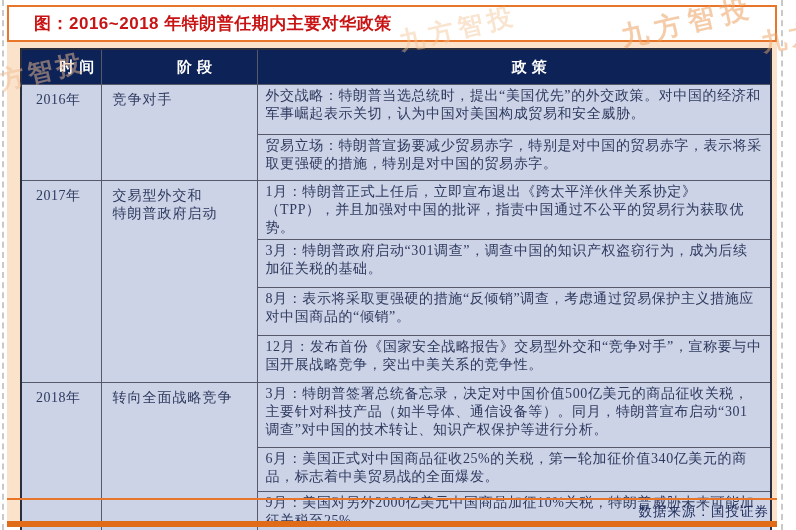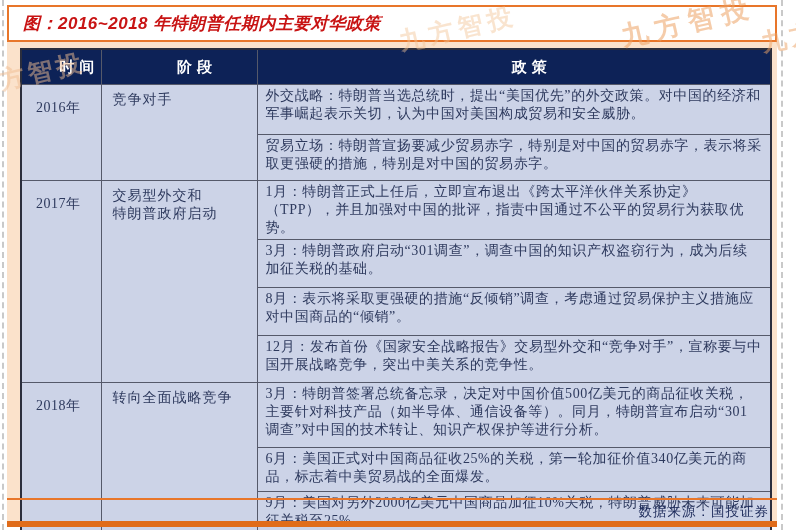--- a/index.html
+++ b/index.html
@@ -15,21 +15,21 @@
 
   
   .title-band{
     position:absolute;left:7px;top:5px;width:766px;height:33px;
     background:#ffffff;border:2px solid #e8762a;
     display:flex;align-items:center;z-index:2;
   }
   .page-title{
     font-family:"Liberation Sans","DejaVu Sans",sans-serif;
     font-weight:800;font-size:17px;color:#c81414;
-    padding-left:14px;letter-spacing:0.5px;white-space:nowrap;font-style:italic;
+    padding-left:25px;letter-spacing:0.5px;white-space:nowrap;
   }
 
   
   .card{
     position:absolute;left:7px;top:42px;width:770px;height:485px;
     background:#fbe2cb;z-index:1;
   }
   .source-divider{
     position:absolute;left:0;top:456px;width:770px;height:0;
     border-top:2px solid #e8762a;
@@ -56,21 +56,21 @@
     vertical-align:top;text-align:left;
   }
   .policy-table th{
     background:#0d2257;color:#ffffff;font-weight:bold;
     font-size:15px;height:32px;text-align:center;vertical-align:middle;
     letter-spacing:5px;text-indent:5px;padding-left:32px;
   }
   .col-year{width:80px;}
   .col-stage{width:156px;}
   .col-policy{width:514px;}
-  td.year-cell{padding:14px 4px 2px 14px;letter-spacing:0.5px;}
+  td.year-cell{padding:6px 4px 2px 14px;letter-spacing:0.5px;}
   td.stage-cell{padding:6px 6px 2px 11px;white-space:pre-line;letter-spacing:1px;}
   td.policy-cell{padding:2px 8px;}
 
   
   .wm{
     position:absolute;z-index:3;pointer-events:none;
     font-family:"Liberation Sans","DejaVu Sans",sans-serif;
     font-weight:bold;white-space:nowrap;
   }
   .wm1{left:620px;top:4px;font-size:27px;color:#eda366;opacity:0.55;

